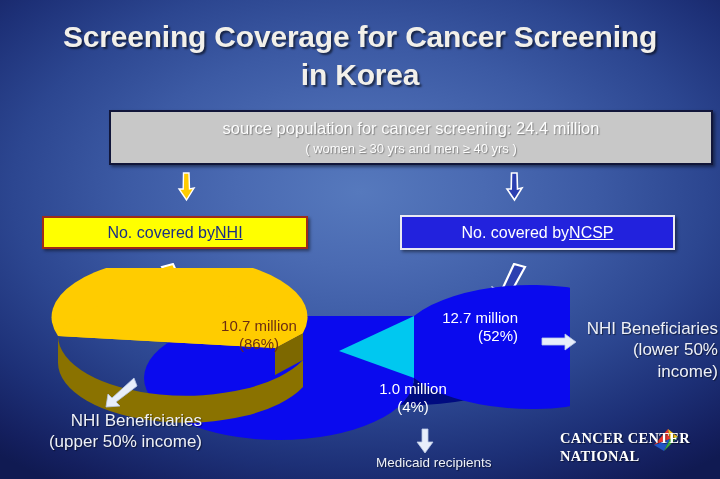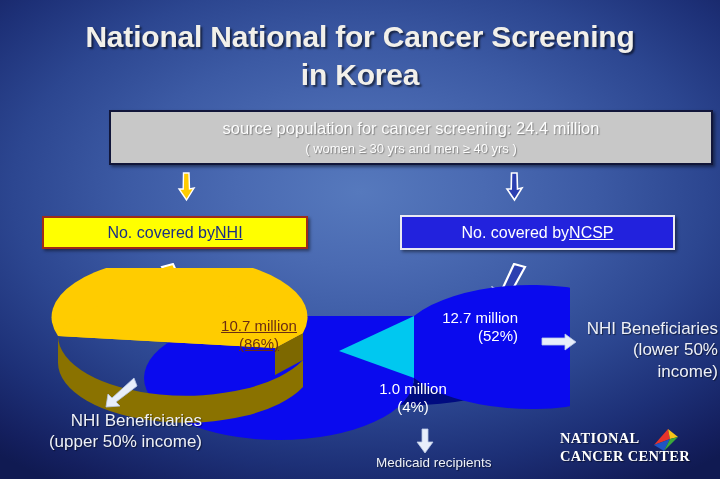--- a/index.html
+++ b/index.html
@@ -85,21 +85,21 @@
     color:#ffffff;letter-spacing:.3px;
     text-shadow:1px 1px 1px rgba(0,0,0,.5);
   }
 </style>
 </head>
 <body>
 
 <div id="slide">
 
   <div class="title">
-    <div>National National for Cancer Screening</div>
+    <div>Screening Coverage for Cancer Screening</div>
     <div>in Korea</div>
   </div>
 
   <div class="srcbox">
     <div class="l1">source population for cancer screening: 24.4 million</div>
     <div class="l2">( women ≥ 30 yrs  and men ≥ 40 yrs )</div>
   </div>
 
   <div class="arw" style="left:176px;top:172px;">
     <svg width="20" height="30" viewBox="0 0 20 30">
@@ -159,21 +159,21 @@
              A 128 60 0 0 1 18 95 Z" fill="#8a7200"></path>
     <path d="M 263 65 L 263 92 L 235 107 L 235 80 Z" fill="#7d6800"></path>
 
     <path d="M 235 80
              L 263 65
              A 128 60 0 1 0 18 68 Z" fill="#ffcc00"></path>
     <path d="M 235 80 L 18 68 A 128 60 0 0 1 263 65 Z" fill="#ffcc00"></path>
   </svg>
 
   <div style="position:absolute;left:184px;top:317px;width:150px;text-align:center;
-              font-size:15px;line-height:1.2;color:#6b2d12;text-decoration:underline;">
+              font-size:15px;line-height:1.2;color:#6b2d12;">
     <div>10.7 million</div>
     <div>(86%)</div>
   </div>
 
   <div style="position:absolute;left:368px;top:309px;width:150px;text-align:right;
               font-size:15px;line-height:1.2;color:#ffffff;">
     <div>12.7 million</div>
     <div>(52%)</div>
   </div>
 
@@ -213,18 +213,18 @@
   <div class="logo">
     <svg width="148" height="40" viewBox="0 0 148 40" style="position:absolute;left:0;top:0;">
       <g transform="translate(84,-2)">
         <path d="M10 18 L24 2 L26 12 Z" fill="#e8332a"></path>
         <path d="M26 12 L24 2 L34 10 Z" fill="#f6c417"></path>
         <path d="M10 18 L26 12 L20 24 Z" fill="#1f55c4"></path>
         <path d="M26 12 L34 10 L20 24 Z" fill="#3aa83a"></path>
       </g>
     </svg>
     <div class="logo-text">
+      <div>CANCER CENTER</div>
       <div>NATIONAL</div>
-      <div>CANCER CENTER</div>
     </div>
   </div>
 
 </div>
 
 </body></html>

